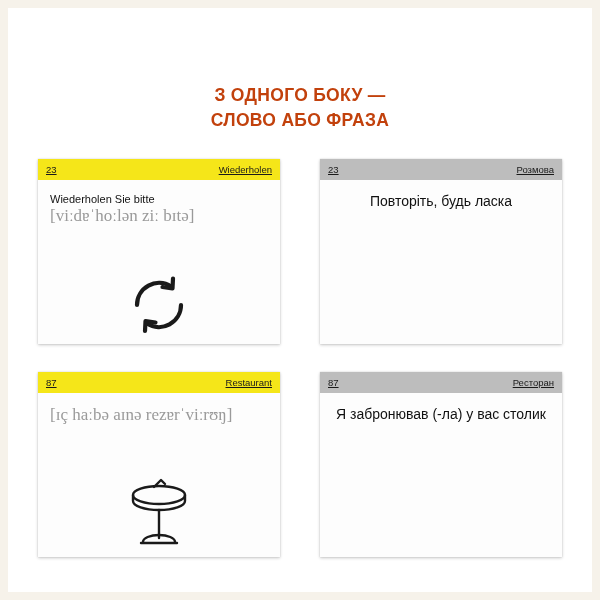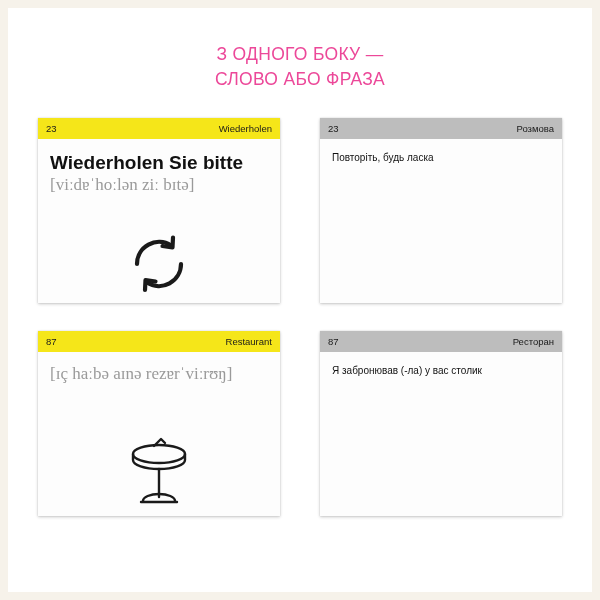--- a/index.html
+++ b/index.html
@@ -23,26 +23,27 @@
     box-sizing: border-box;
   }
   .headers {
     display: flex;
     padding-top: 34px;
   }
   .col-header {
     flex: 1 1 50%;
     text-align: center;
     font-size: 17.5px;
-    font-weight: normal;
+    font-weight: bold;
     line-height: 1.42;
     letter-spacing: 0.3px;
-    color: #ec4899;
+    color: #c2410c;
     text-transform: uppercase;
     white-space: pre-line;
+    margin-top: 41px;
   }
   .grid {
     position: relative;
     margin-top: 26px;
   }
   .row {
     display: flex;
     margin-bottom: 28px;
     padding: 0 30px;
     box-sizing: border-box;
@@ -59,44 +60,46 @@
   }
   .card-bar {
     height: 21px;
     display: flex;
     align-items: center;
     justify-content: space-between;
     padding: 0 8px;
     box-sizing: border-box;
     font-size: 9.5px;
     color: #1a1a1a;
+    text-decoration: underline;
   }
   .bar-yellow { background: #f5e619; }
   .bar-gray { background: #bdbdbd; }
   .card-num { font-weight: normal; }
   .card-cat { font-weight: normal; }
   .card-body {
     flex: 1;
     padding: 12px 12px 0 12px;
     box-sizing: border-box;
     position: relative;
   }
   .term {
-    font-size: 19px;
-    font-weight: bold;
+    font-size: 11px;
+    font-weight: normal;
     color: #111;
     line-height: 1.3;
     margin: 0;
   }
   .translation {
-    font-size: 10px;
+    font-size: 14px;
     font-weight: normal;
     color: #111;
     line-height: 1.35;
     margin: 0;
+    text-align: center;
   }
   .ipa {
     font-size: 17px;
     color: #9a9a9a;
     font-family: Liberation Serif, serif;
   }
   .illus {
     position: absolute;
     left: 0;
     right: 0;

